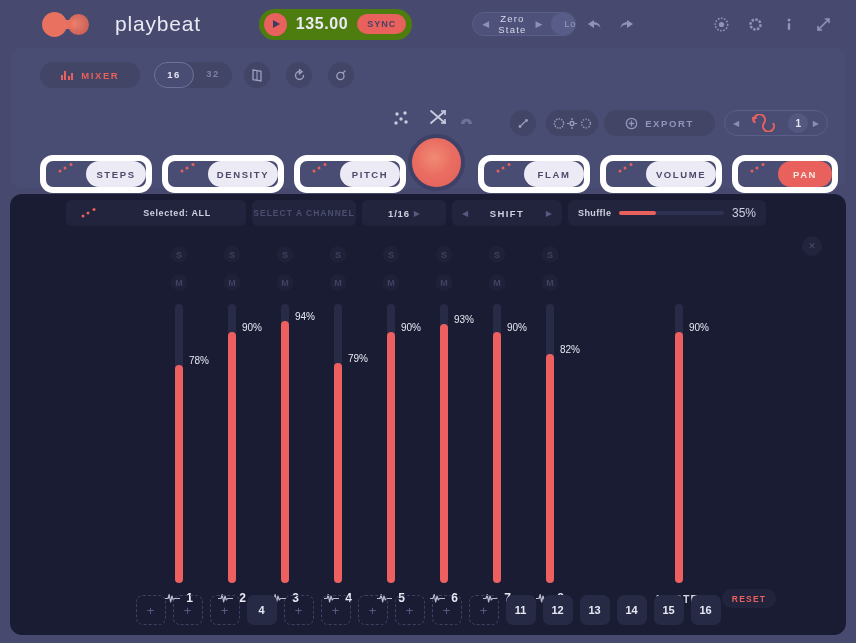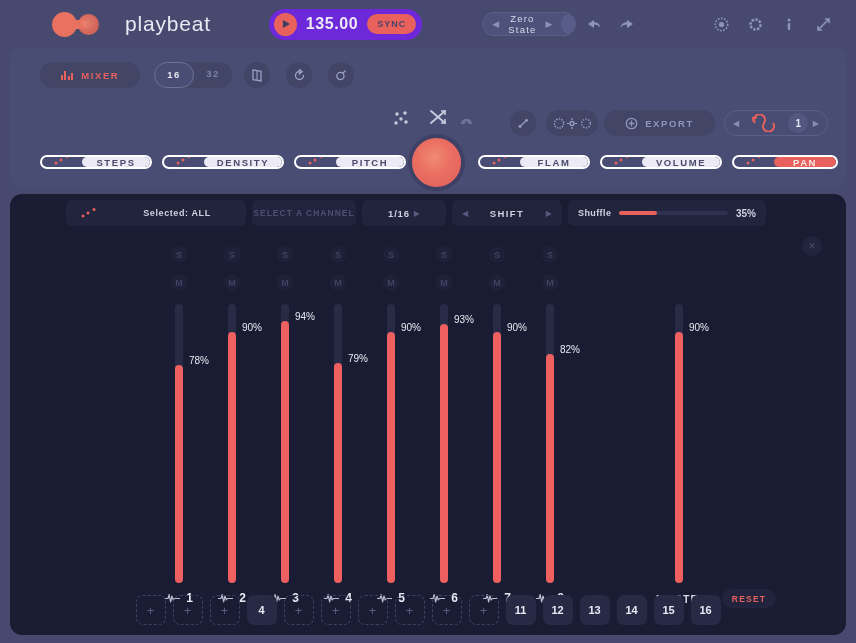--- a/index.html
+++ b/index.html
@@ -15,21 +15,20 @@
     background: #474a6e;
     display: flex; flex-direction: column;
   }
 
   
   .header {
     height: 48px; flex: 0 0 48px;
     display: flex; align-items: center;
     padding: 4px 16px;
     position: relative;
-    margin-left: 10px;
   }
   .logo-wrap { display: flex; align-items: center; gap: 9px; margin-left: 26px;}
   .logo-mark { position: relative; width: 64px; height: 26px; }
   .logo-mark .b1 {
     position: absolute; left:0; top:1px; width: 25px; height: 25px;
     border-radius: 50%; background:#e8715f;
   }
   .logo-mark .b2 {
     position: absolute; left:26px; top:3px; width: 21px; height: 21px;
     border-radius: 50%;
@@ -39,21 +38,21 @@
   .logo-mark .b3 {
     position:absolute; left:20px; top:9px; width:14px;height:9px;
     background:#e8715f; border-radius:3px;
   }
   .logo-text {
     color:#e9e9f4; font-size:21px; letter-spacing:.8px; font-weight:400;
   }
 
   .tempo-box {
     display:flex; align-items:center; gap:9px;
-    background:#6d28d9; border-radius:16px;
+    background:#4d7c0f; border-radius:16px;
     padding:4px 6px 4px 5px; margin-left:58px;
   }
   .play-btn {
     width:23px;height:23px;border-radius:50%;background:#e8615c;
     display:flex;align-items:center;justify-content:center;flex:0 0 23px;
   }
   .play-btn::after{
     content:""; width:0;height:0;margin-left:2px;
     border-left:7px solid #3c3f61;
     border-top:4.5px solid transparent;
@@ -129,22 +128,22 @@
     border:1px solid #5a5e88;border-radius:13px;display:flex;align-items:center;
     justify-content:space-between;padding:0 8px;
   }
   .loop-num{
     width:20px;height:20px;border-radius:50%;background:#545880;color:#e4e4ef;
     font-size:10px;font-weight:700;display:flex;align-items:center;justify-content:center;
   }
 
   
   .param{
-    position:absolute;top:107px;height:14px;border:2px solid #ffffff;border-radius:13px;
-    display:flex;align-items:flex-end;overflow:hidden;
+    position:absolute;top:107px;height:38px;border:6px solid #ffffff;border-radius:13px;
+    display:flex;align-items:flex-start;overflow:hidden;
   }
   .param .dots{width:40px;display:flex;align-items:center;justify-content:center;}
   .param .cap{
     flex:1;height:100%;display:flex;align-items:center;justify-content:center;
     background:#eceaf4;color:#4b4a6b;border-radius:13px;
     font-size:9.5px;font-weight:700;letter-spacing:1.6px;
   }
   .param.accent .cap{ background:#e8615c;color:#f6e9e6;}
 
   
@@ -207,21 +206,21 @@
   .chan-box{width:104px;justify-content:center;}
   .chan-box span{color:#4c4f70;font-size:8.5px;font-weight:700;letter-spacing:1px;text-align:center;}
   .div-box{width:84px;justify-content:center;gap:4px;}
   .div-box span{color:#cfd1e2;font-size:9.5px;font-weight:700;letter-spacing:.8px;}
   .shift-box{width:110px;justify-content:space-between;padding:0 10px;}
   .shift-box span{color:#cfd1e2;font-size:9.5px;font-weight:700;letter-spacing:1.4px;}
   .shuf-box{width:198px;justify-content:space-between;padding:0 10px;gap:8px;}
   .shuf-box .sl{color:#cfd1e2;font-size:9px;font-weight:700;letter-spacing:.4px;}
   .shuf-track{flex:1;height:4px;border-radius:2px;background:#2e3150;position:relative;}
   .shuf-fill{position:absolute;left:0;top:0;bottom:0;border-radius:2px;background:#e8615c;}
-  .shuf-pct{color:#cfd1e2;font-size:10px;font-weight:700;}
+  .shuf-pct{color:#cfd1e2;font-size:12px;font-weight:400;}
   .arr{color:#565a7e;font-size:8px;}
 
   .close-circ{
     position:absolute;right:24px;top:42px;width:20px;height:20px;border-radius:50%;
     background:#22243d;display:flex;align-items:center;justify-content:center;
     color:#4a4d6d;font-size:9px;
   }
 
   .strips{ position:absolute;left:0;right:0;top:44px;bottom:0; }
   .strip{ position:absolute;top:0;bottom:0;width:54px; }

